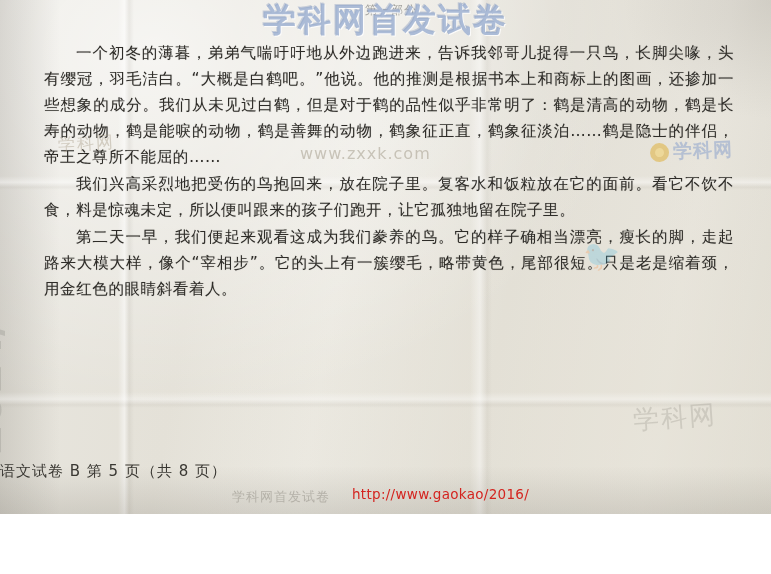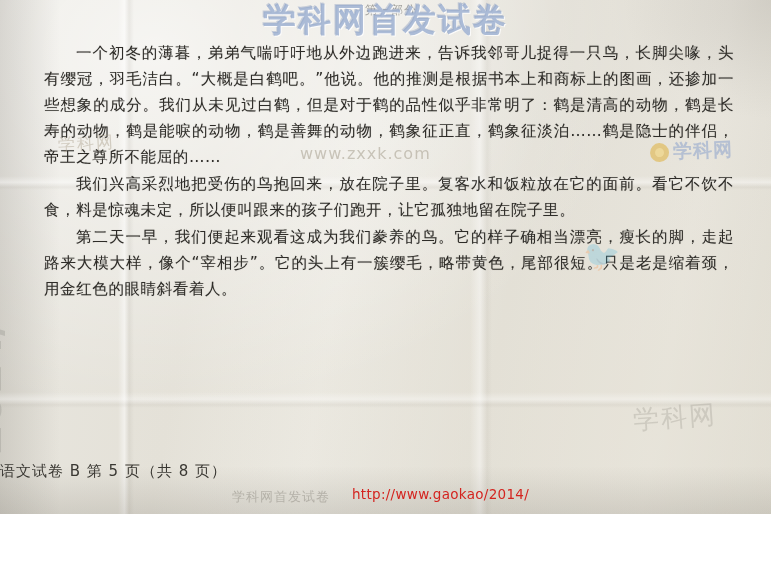--- a/index.html
+++ b/index.html
@@ -261,16 +261,16 @@
 
   <div class="wm wm-bird">🐦</div>
   <div class="wm wm-mid-right">学科网</div>
   <div class="wm wm-big-left">2014/</div>
 
   <div class="crease shadow-bottom"></div>
 
   <div id="footer">
     <div id="footer-page">语文试卷 B  第 5 页（共 8 页）</div>
     <div id="footer-wm">学科网首发试卷</div>
-    <div id="footer-url">http://www.gaokao/2014/</div>
+    <div id="footer-url">http://www.gaokao/2016/</div>
   </div>
 
 </div>
 
 </body></html>

